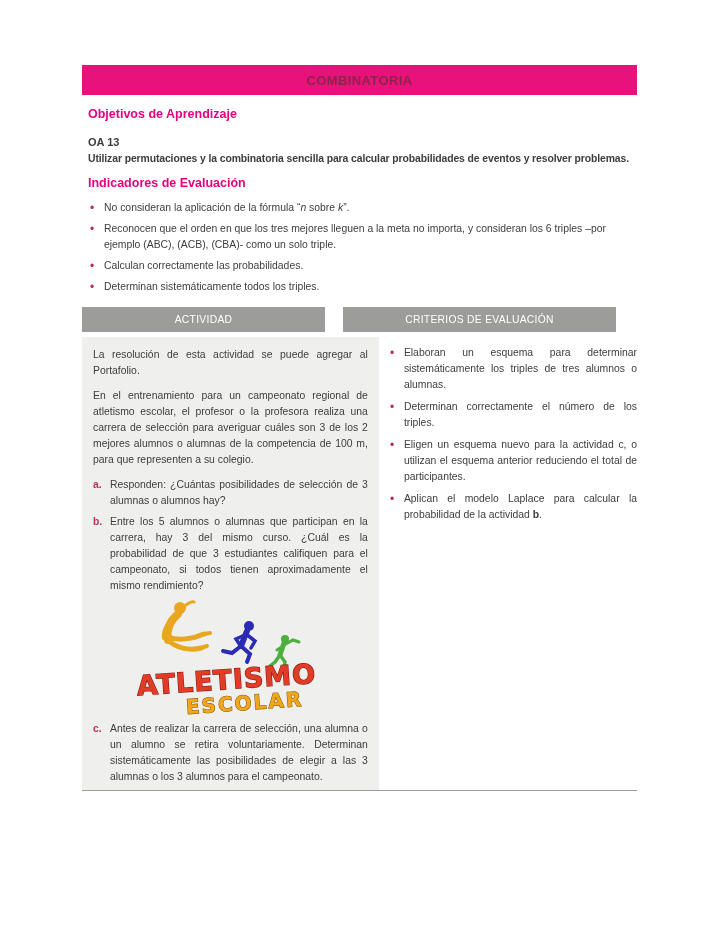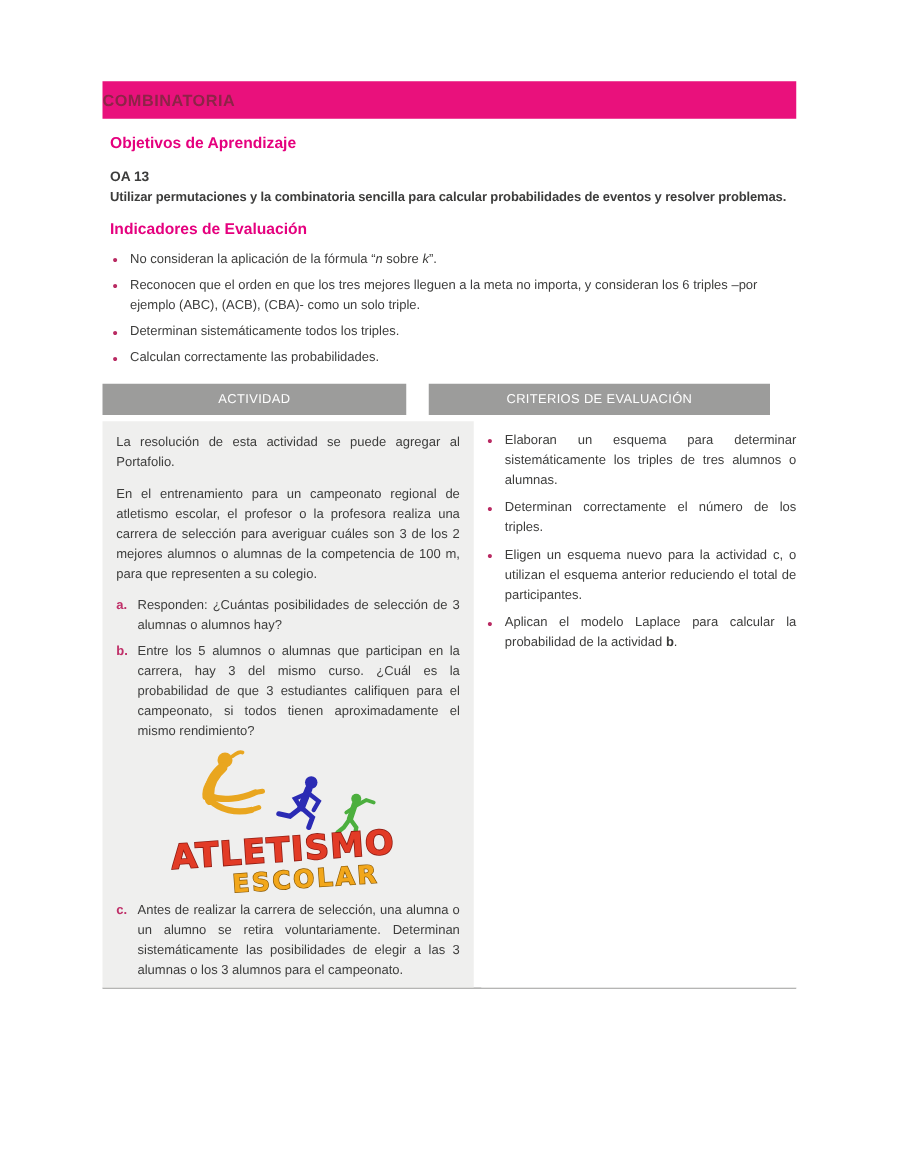--- a/index.html
+++ b/index.html
@@ -2,21 +2,21 @@
 <html><head>
 <meta charset="utf-8">
 <style>
   * { margin:0; padding:0; box-sizing:border-box; }
   html,body { background:#ffffff; }
   body { font-family:"Liberation Sans", sans-serif; color:#3d3d3c; }
   .page { position:relative; width:720px; height:932px; background:#ffffff; overflow:hidden; }
   .content { position:absolute; left:82px; top:65px; width:555px; }
 
   .title-bar {
-    height:30px; background:#e9117c; display:flex; align-items:center; justify-content:flex-start;
+    height:30px; background:#e9117c; display:flex; align-items:center; justify-content:center;
   }
   .title-bar .title {
     color:#8d2447; font-weight:bold; font-size:13px; letter-spacing:0.4px;
   }
 
   .section-heading {
     color:#e5007e; font-weight:bold; font-size:12.5px; margin:12px 0 0 6px;
   }
   .oa-code { font-weight:bold; font-size:11px; color:#3d3d3c; margin:15px 0 0 6px; }
   .oa-statement {
@@ -81,22 +81,22 @@
     </div>
 
     <div class="section-heading">Objetivos de Aprendizaje</div>
     <div class="oa-code">OA 13</div>
     <div class="oa-statement">Utilizar permutaciones y la combinatoria sencilla para calcular probabilidades de eventos y resolver problemas.</div>
 
     <div class="section-heading">Indicadores de Evaluación</div>
     <ul class="indicator-list">
       <li><span>No consideran la aplicación de la fórmula “</span><em>n</em><span> sobre </span><em>k</em><span>”.</span></li>
       <li>Reconocen que el orden en que los tres mejores lleguen a la meta no importa, y consideran los 6 triples –por ejemplo (ABC), (ACB), (CBA)- como un solo triple.</li>
+      <li>Calculan correctamente las probabilidades.</li>
       <li>Determinan sistemáticamente todos los triples.</li>
-      <li>Calculan correctamente las probabilidades.</li>
     </ul>
 
     <div class="eval-table">
       <div class="table-header">
         <div class="th th-activity">ACTIVIDAD</div>
         <div class="th th-criteria">CRITERIOS DE EVALUACIÓN</div>
       </div>
       <div class="table-body">
 
         <div class="cell-activity">

